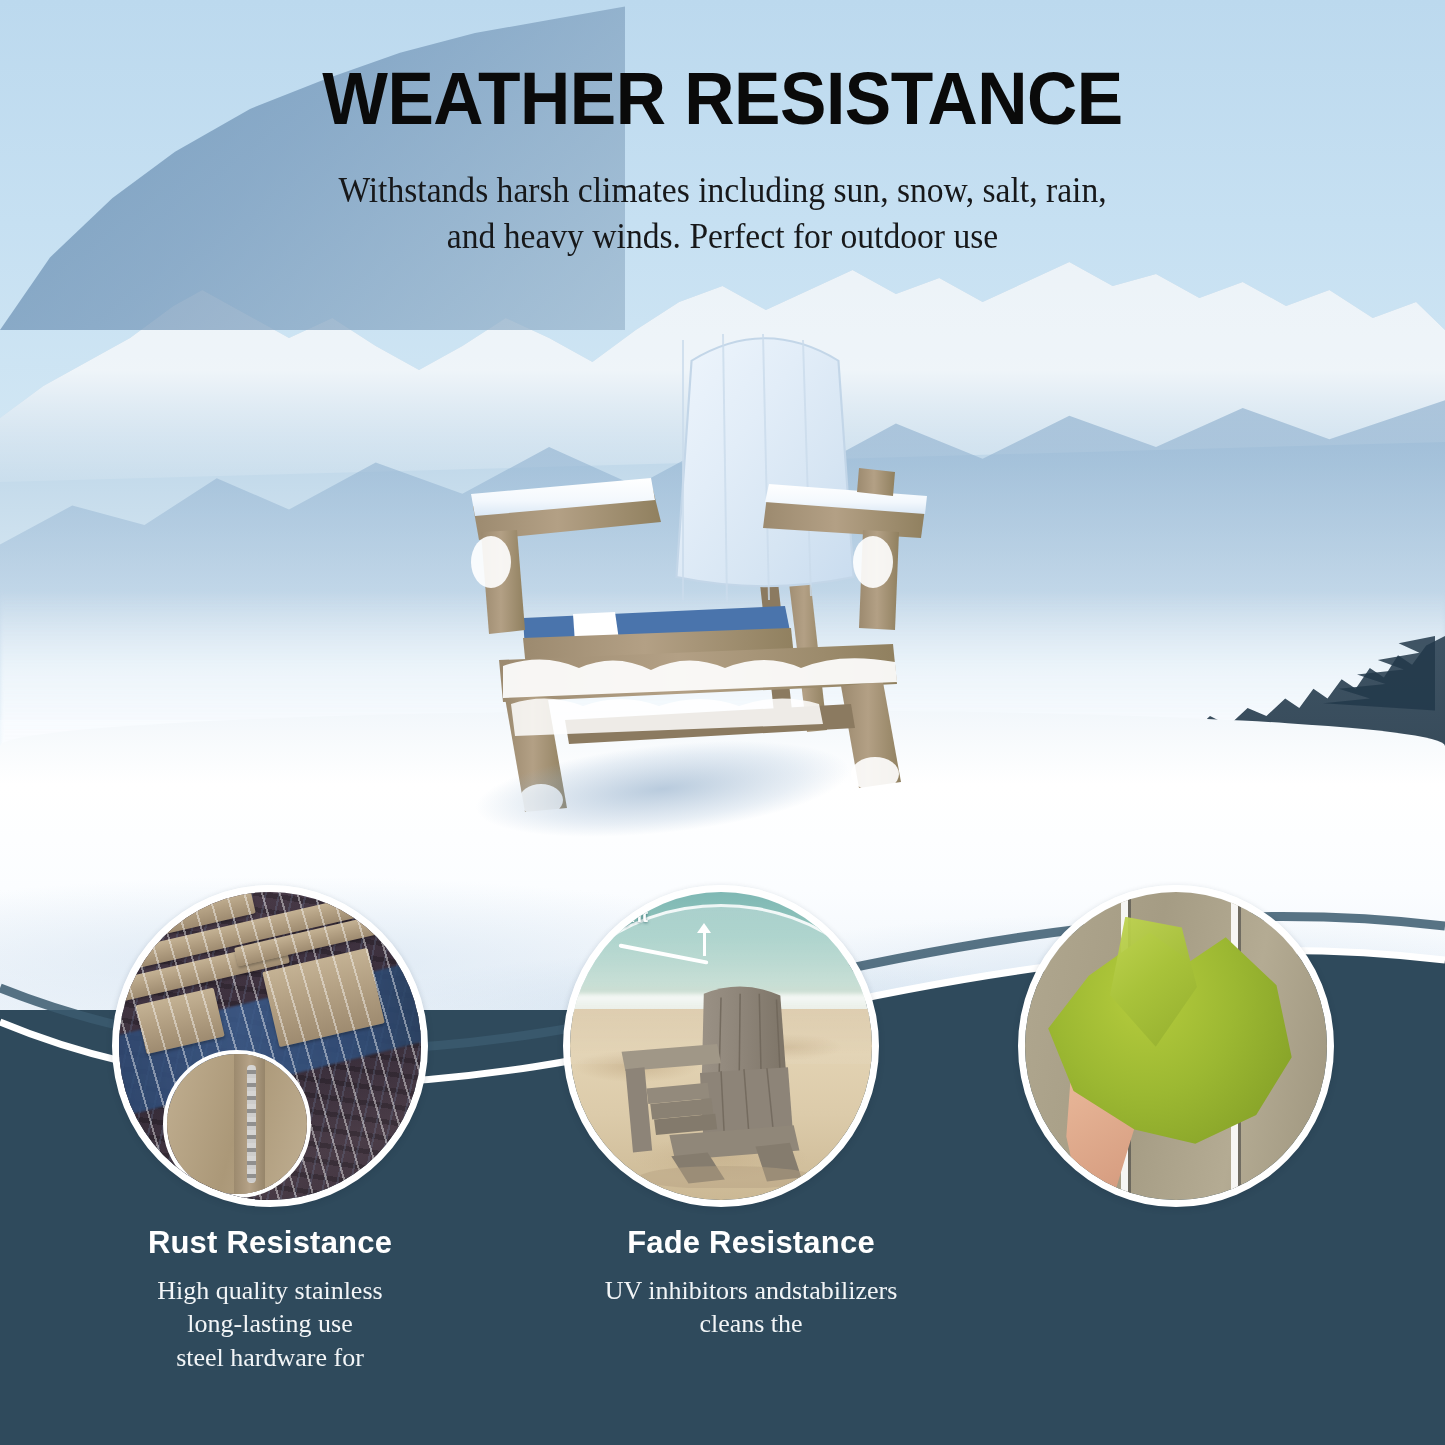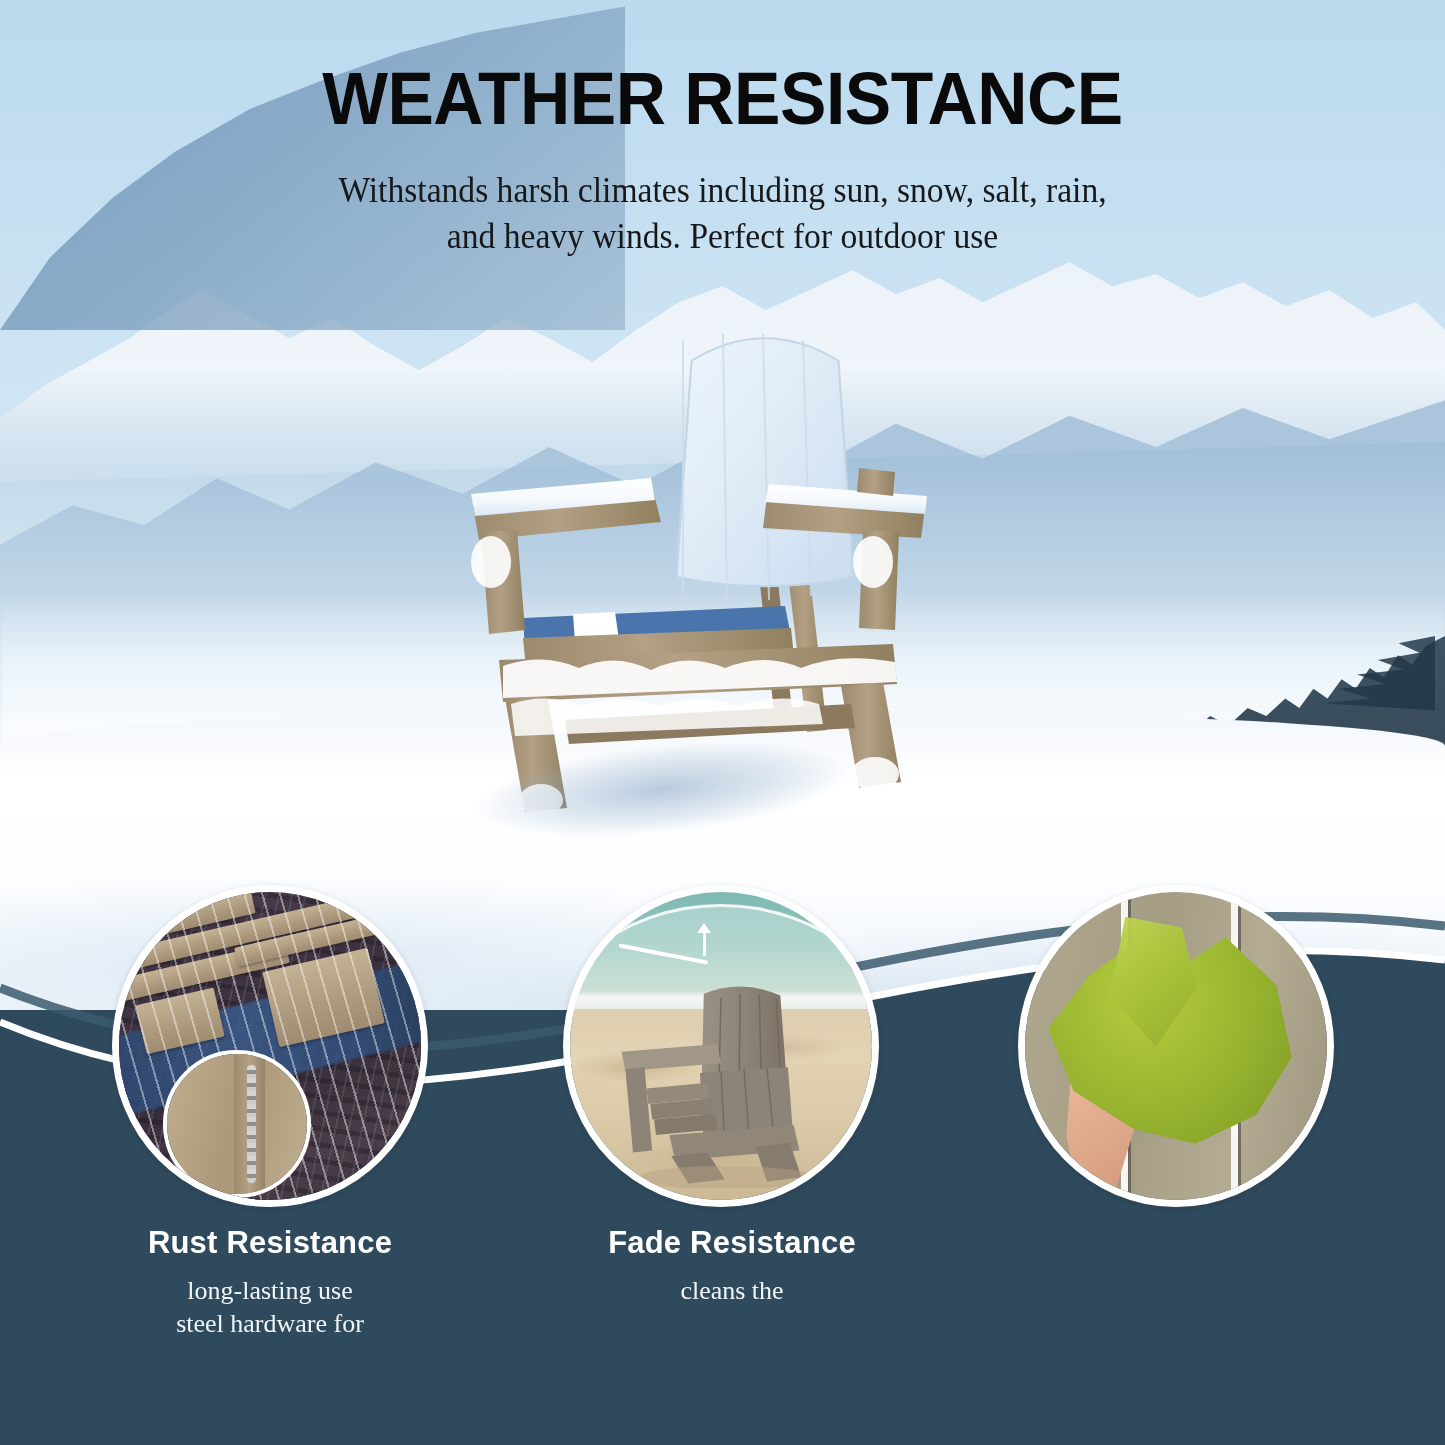--- a/index.html
+++ b/index.html
@@ -166,21 +166,21 @@
                radial-gradient(ellipse 26% 10% at 72% 20%,rgba(170,140,100,.3),rgba(0,0,0,0) 70%),
                radial-gradient(ellipse 40% 16% at 50% 78%,rgba(175,148,110,.26),rgba(0,0,0,0) 72%); }
   .uv-shield {
     position:absolute; left:-12%; top:4%; width:124%; height:52%;
     border:3px solid rgba(255,255,255,.85);
     border-radius:50% 50% 0 0 / 100% 100% 0 0;
     background:linear-gradient(to bottom,rgba(255,255,255,.3),rgba(255,255,255,.05));
     border-bottom:none;
   }
   .uv-label {
-    position:absolute; left:0; top:4px; width:100%; text-align:right;
+    position:absolute; left:0; top:13px; width:100%; text-align:left;
     color:#ffffff; font-size:19px; font-weight:bold;
     text-shadow:0 1px 3px rgba(0,60,70,.55);
   }
   .uv-arrow { position:absolute; left:44%; top:38px; width:3px; height:26px; background:#fff; }
   .uv-arrow:before { content:""; position:absolute; left:-6px; top:-7px; border-left:7px solid transparent; border-right:7px solid transparent; border-bottom:10px solid #fff; }
   .uv-ray { position:absolute; left:16%; top:60px; width:30%; height:4px; background:#fff; transform:rotate(11deg); border-radius:2px; }
 
   .beach-chair { position:absolute; left:14%; top:30%; width:76%; height:66%; }
 
   
@@ -202,21 +202,21 @@
   .hand {
     position:absolute; left:12%; top:36%; width:42%; height:62%;
     background:linear-gradient(150deg,#f0c4a4 0%,#e5b294 40%,#d9a184 75%,#cd9278 100%);
     clip-path:polygon(26% 2%,54% 8%,66% 28%,64% 52%,52% 78%,42% 100%,14% 100%,4% 70%,8% 34%);
     box-shadow:0 2px 6px rgba(110,70,45,.3);
   }
 
   
   .cards { position:absolute; left:0; top:1225px; width:1445px; height:200px; z-index:7; }
   .card { position:absolute; top:0; width:470px; text-align:center; }
-  .k1 { left:35px; } .k2 { left:497px; } .k3 { left:940px; }
+  .k1 { left:35px; } .k2 { left:516px; } .k3 { left:940px; }
   .card-title {
     font-family:Liberation Sans, sans-serif;
     font-size:31px; font-weight:bold; color:#ffffff; letter-spacing:.2px;
   }
   .card-body {
     margin-top:13px;
     font-family:"Liberation Serif", serif;
     font-size:26px; line-height:1.28; color:#f2f5f7;
   }
 </style>
@@ -394,27 +394,29 @@
         <div class="cloth-fold"></div>
       </div>
     </div>
   </div>
 
   <div class="cards">
 
     <div class="card k1">
       <div class="card-title">Rust Resistance</div>
       <div class="card-body">
+        <div>High quality stainless</div>
         <div>long-lasting use</div>
         <div>steel hardware for</div>
       </div>
     </div>
 
     <div class="card k2">
       <div class="card-title">Fade Resistance</div>
       <div class="card-body">
+        <div>UV inhibitors andstabilizers</div>
         <div>cleans the</div>
       </div>
     </div>
 
   </div>
 
 </div>
 
 </body></html>

